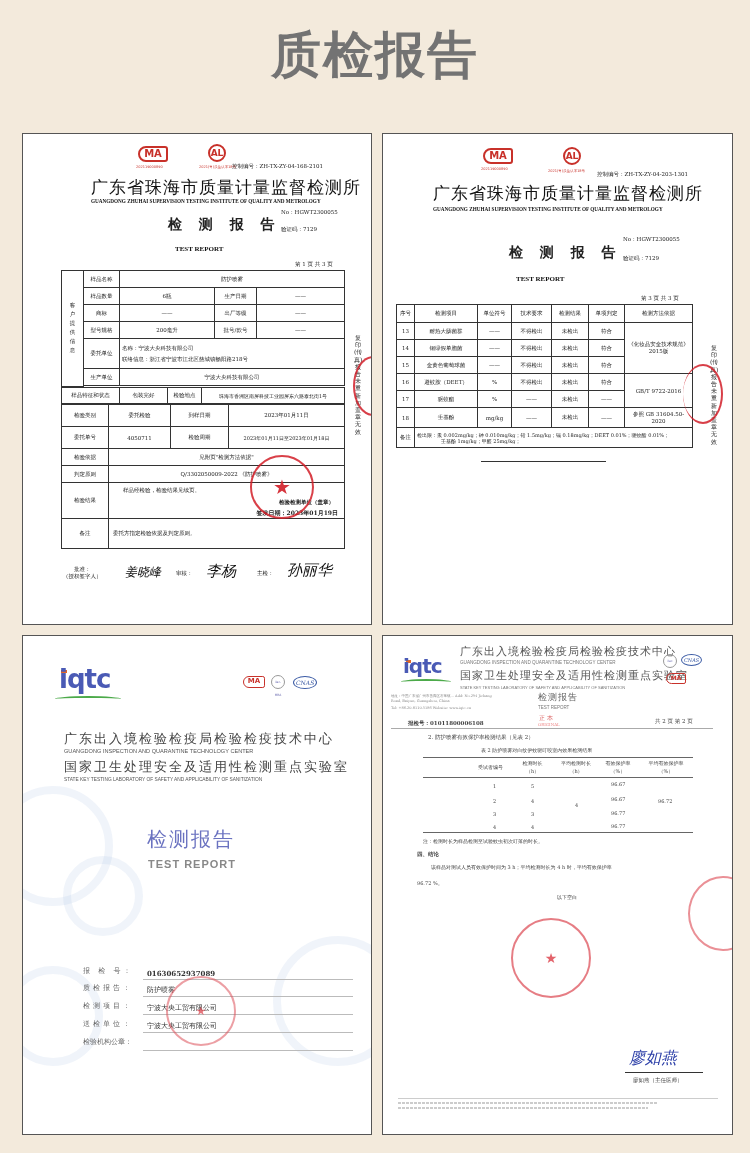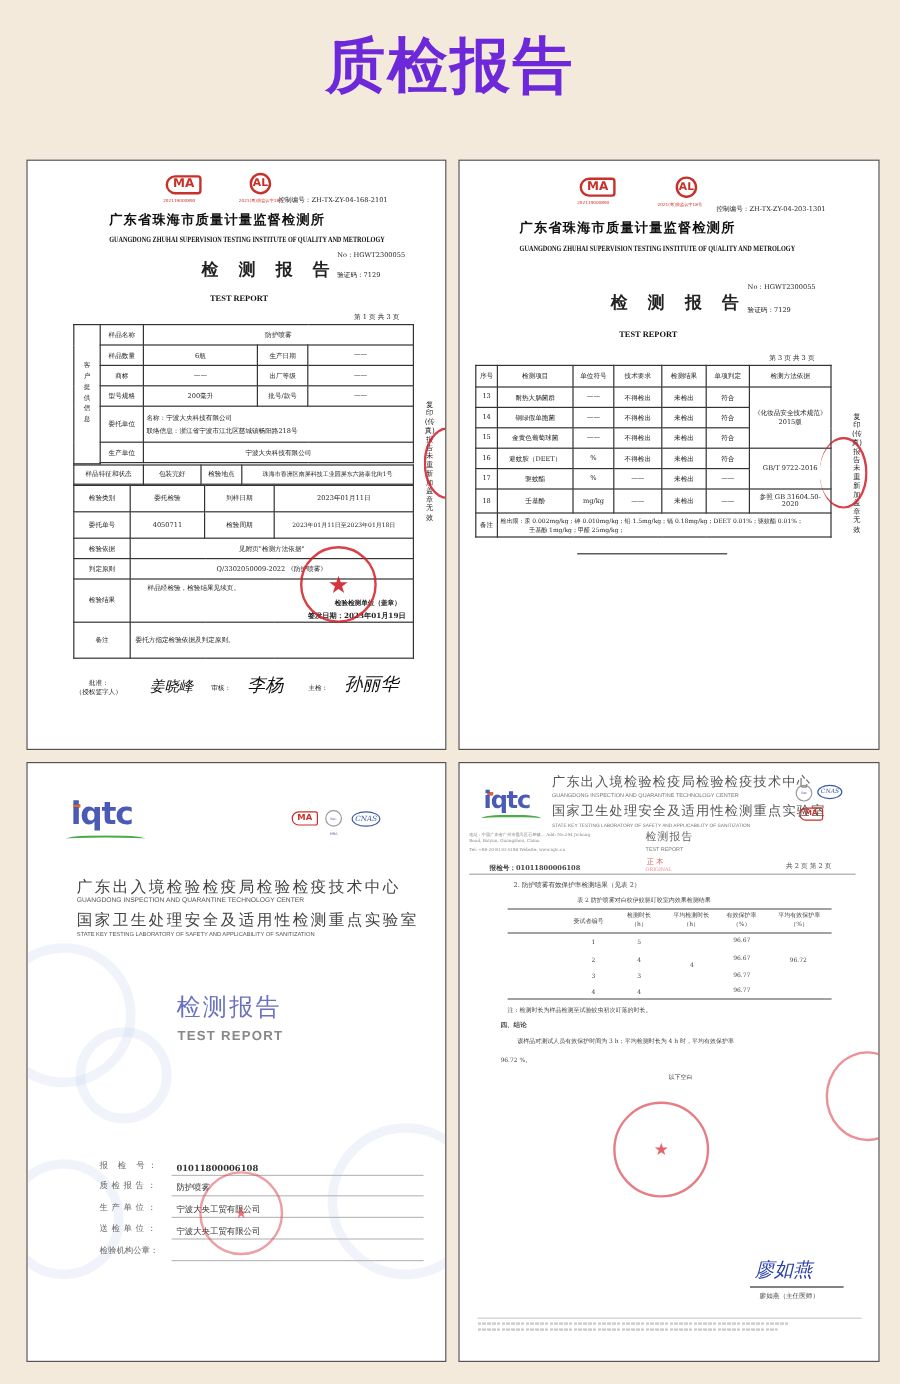--- a/index.html
+++ b/index.html
@@ -2,21 +2,21 @@
 <html><head>
 <meta charset="utf-8">
 <style>
   * { box-sizing: border-box; margin: 0; padding: 0; }
   html, body { width: 750px; height: 1153px; background: #f3eadc; overflow: hidden; }
   body { font-family: "DejaVu Serif", "Liberation Serif", serif; color: #222; position: relative; }
 
   .page-title {
     position: absolute; left: 0; top: 22px; width: 750px; text-align: center;
     font-family: "DejaVu Sans", "Liberation Sans", sans-serif;
-    font-size: 50px; font-weight: bold; color: #6d28d9; letter-spacing: 2px;
+    font-size: 50px; font-weight: bold; color: #737373; letter-spacing: 2px;
   }
 
   .panel {
     position: absolute; background: #fff; border: 1.5px solid #555;
     overflow: hidden;
   }
   #p1 { left: 22px; top: 133px; width: 350px; height: 492px; }
   #p2 { left: 382px; top: 133px; width: 351px; height: 492px; }
   #p3 { left: 22px; top: 635px; width: 350px; height: 500px; }
   #p4 { left: 382px; top: 635px; width: 351px; height: 500px; }
@@ -27,21 +27,21 @@
     color: #c8312a; font-family: "DejaVu Sans", sans-serif; font-size: 10px; font-weight: bold;
     text-align: center; line-height: 12px;
   }
   .cal {
     position: absolute; width: 18px; height: 18px; border: 2px solid #c8312a; border-radius: 50%;
     color: #c8312a; font-family: "DejaVu Sans", sans-serif; font-size: 9px; font-weight: bold;
     text-align: center; line-height: 14px;
   }
   .logo-num { position: absolute; font-size: 3.5px; color: #c8312a; font-family: "DejaVu Sans", sans-serif; }
 
-  .inst-cn { position: absolute; font-family: "DejaVu Sans", sans-serif; font-weight: bold; font-size: 11px; color: #111; letter-spacing: 1px; white-space: nowrap; }
+  .inst-cn { position: absolute; font-family: "DejaVu Sans", sans-serif; font-weight: normal; font-size: 17px; color: #111; letter-spacing: 1px; white-space: nowrap; }
   .inst-en { position: absolute; font-family: "Liberation Serif", serif; font-weight: bold; font-size: 5.2px; color: #111; white-space: nowrap; letter-spacing: 0; transform: scaleY(1.3); }
   .ctl { position: absolute; font-size: 5.5px; color: #222; white-space: nowrap; }
   .rep-cn { position: absolute; font-family: "DejaVu Sans", sans-serif; font-size: 14px; font-weight: bold; color: #222; letter-spacing: 6px; }
   .rep-en { position: absolute; font-family: "Liberation Serif", serif; font-size: 7px; font-weight: bold; color: #111; }
   .meta { position: absolute; font-size: 5.5px; color: #222; white-space: nowrap; }
 
   table.t { border-collapse: collapse; position: absolute; }
   table.t td { border: 1px solid #333; font-size: 5.5px; text-align: center; padding: 0 2px; color: #222; }
   table.t td.l { text-align: left; }
 
@@ -321,29 +321,29 @@
   <div class="iq-en" style="left:41px;top:112px;">GUANGDONG INSPECTION AND QUARANTINE TECHNOLOGY CENTER</div>
   <div class="iq-cn" style="left:41px;top:122px;">国家卫生处理安全及适用性检测重点实验室</div>
   <div class="iq-en" style="left:41px;top:141px;font-size:4.8px;">STATE KEY TESTING LABORATORY OF SAFETY AND APPLICABILITY OF SANITIZATION</div>
 
   <div class="iq-report-cn" style="left:124px;top:190px;">检测报告</div>
   <div class="iq-report-en" style="left:125px;top:222px;">TEST REPORT</div>
 
   <div class="field-row" style="top:330px;">
     <span class="fl">报 检 号：</span>
       <span class="line"></span>
-    <span class="fv" style="font-weight:bold;">01011800006108</span>
+    <span class="fv" style="font-weight:bold;">01630652937089</span>
   </div>
   <div class="field-row" style="top:347px;">
     <span class="fl">质检报告：</span>
       <span class="line"></span>
     <span class="fv">防护喷雾</span>
   </div>
   <div class="field-row" style="top:365px;">
-    <span class="fl">生产单位：</span>
+    <span class="fl">检测项目：</span>
       <span class="line"></span>
     <span class="fv">宁波大央工贸有限公司</span>
   </div>
   <div class="field-row" style="top:383px;">
     <span class="fl">送检单位：</span>
       <span class="line"></span>
     <span class="fv">宁波大央工贸有限公司</span>
   </div>
   <div class="field-row" style="top:401px;font-family:Liberation Mono, monospace;">
     <span class="fl" style="letter-spacing:0;">检验机构公章：</span>

